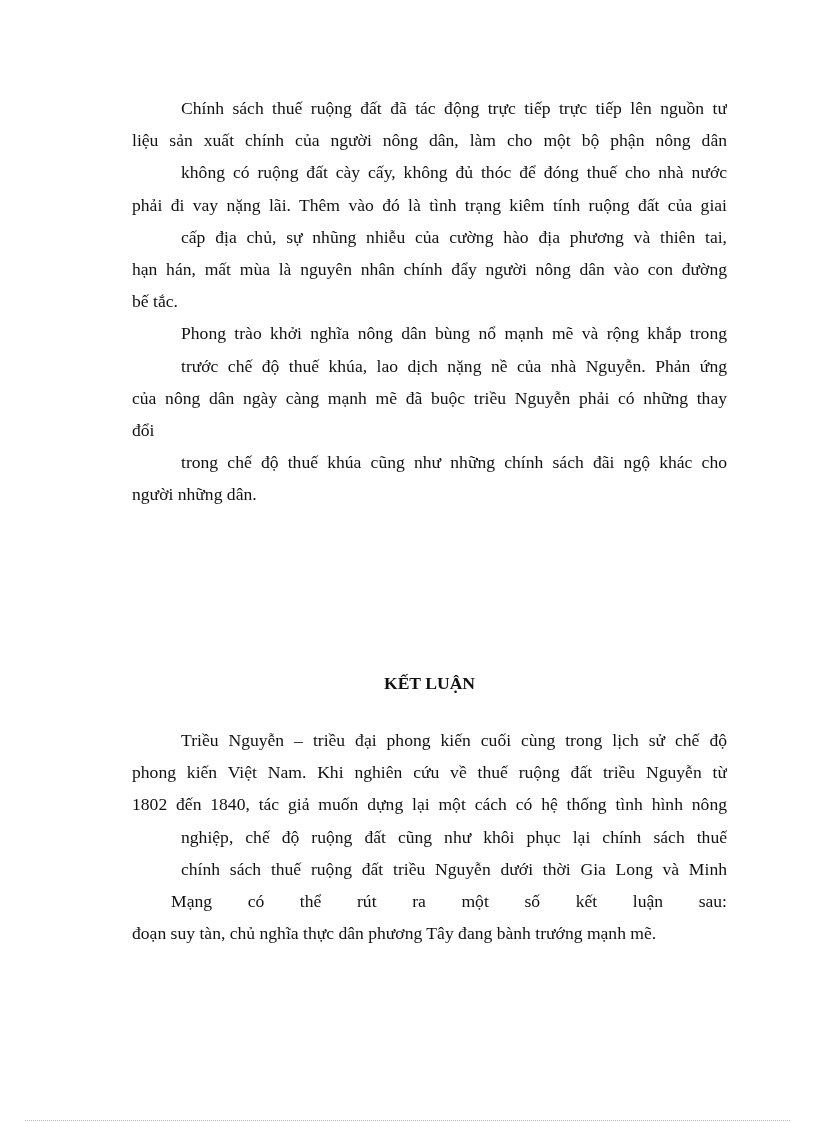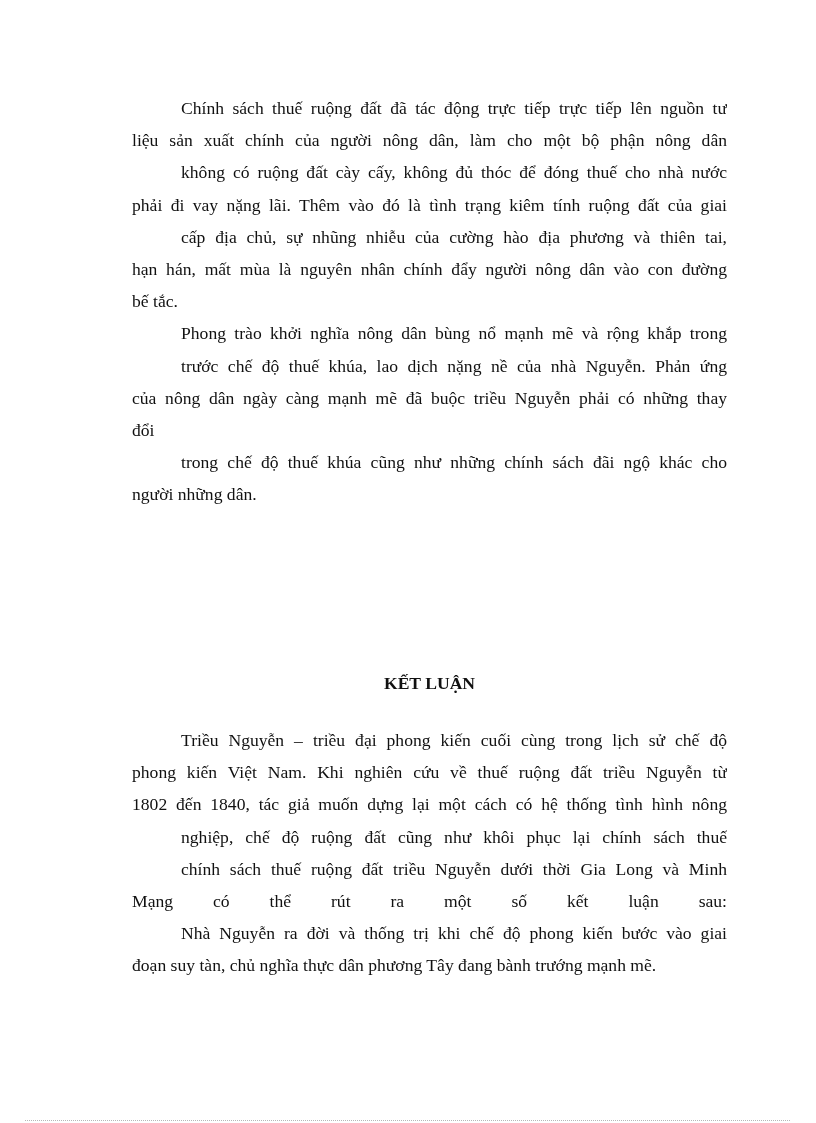--- a/index.html
+++ b/index.html
@@ -91,19 +91,18 @@
   </div>
 
   <h2 id="heading">KẾT LUẬN</h2>
 
   <div class="block" id="block-conclusion">
     <span class="line indent" style="white-space: normal; overflow: hidden;">Triều Nguyễn – triều đại phong kiến cuối cùng trong lịch sử chế độ</span>
     <span class="line" style="white-space: normal; overflow: hidden;">phong kiến Việt Nam. Khi nghiên cứu về thuế ruộng đất triều Nguyễn từ</span>
     <span class="line" style="white-space: normal; overflow: hidden;">1802 đến 1840, tác giả muốn dựng lại một cách có hệ thống tình hình nông</span>
     <span class="line indent" style="white-space: normal; overflow: hidden;">nghiệp, chế độ ruộng đất cũng như khôi phục lại chính sách thuế</span>
     <span class="line indent" style="white-space: normal; overflow: hidden;">chính sách thuế ruộng đất triều Nguyễn dưới thời Gia Long và Minh</span>
-    <span class="line" style="white-space: normal; overflow: hidden;">Mạng có thể rút ra một số kết luận sau:</span>
-    <span class="line indent" style="white-space: normal; overflow: hidden;">Nhà Nguyễn ra đời và thống trị khi chế độ phong kiến bước vào giai</span>
+    <span class="line" style="white-space: normal; overflow: hidden; margin-left: 39px;">Mạng có thể rút ra một số kết luận sau:</span>
     <span class="line last">đoạn suy tàn, chủ nghĩa thực dân phương Tây đang bành trướng mạnh mẽ.</span>
   </div>
 
   <div class="dotted-rule"></div>
 </div>
 
 </body></html>

